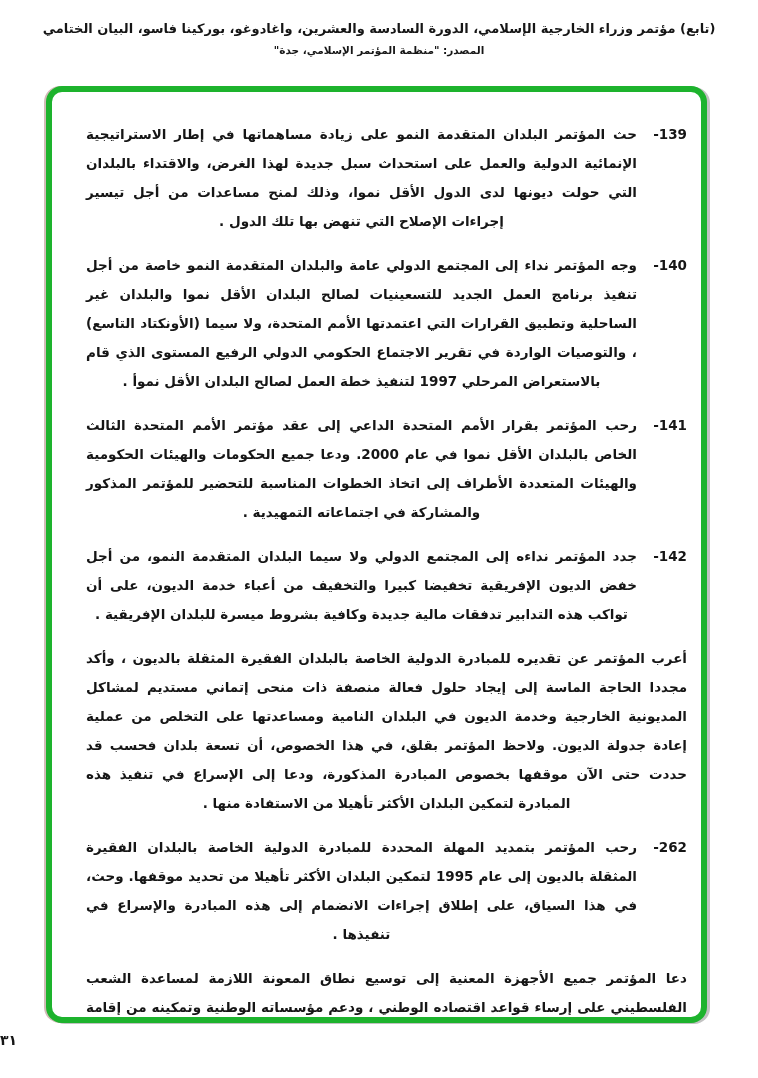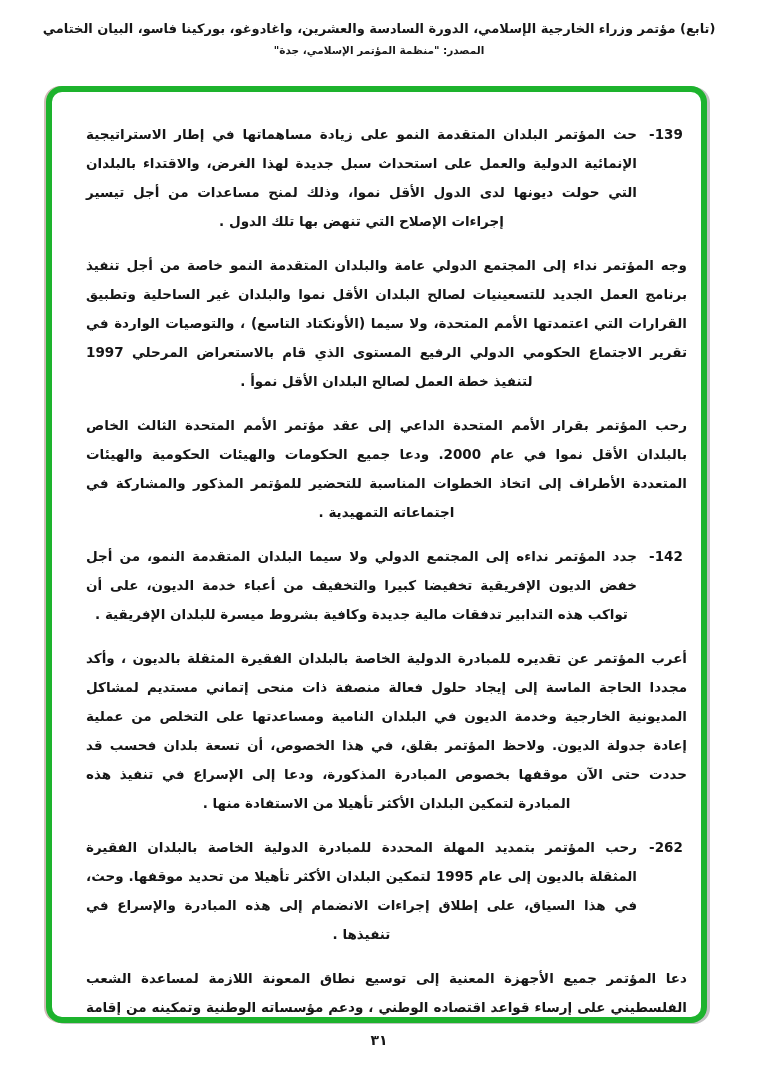--- a/index.html
+++ b/index.html
@@ -60,33 +60,33 @@
     display: flex;
     gap: 8px;
     margin-bottom: 15px;
     font-size: 13.5px;
     font-weight: bold;
     line-height: 29px;
   }
   .para-num {
     flex: 0 0 42px;
     white-space: nowrap;
-    text-align: center;
+    text-align: right;
   }
   .para-body {
     flex: 1;
     text-align: justify;
     text-align-last: center;
   }
   .footer-page {
     position: absolute;
     top: 1032px;
     left: 0;
     right: 0;
-    text-align: center;
+    text-align: left;
     font-size: 14px;
     font-weight: bold;
     letter-spacing: 2px;
   }
 </style>
 </head>
 <body>
 
 <div class="page">
 
@@ -97,24 +97,26 @@
 
   <div class="frame">
     <div class="content">
 
       <div class="para">
         <span class="para-num">139-</span>
         <span class="para-body">حث المؤتمر البلدان المتقدمة النمو على زيادة مساهماتها في إطار الاستراتيجية الإنمائية الدولية والعمل على استحداث سبل جديدة لهذا الغرض، والاقتداء بالبلدان التي حولت ديونها لدى الدول الأقل نموا، وذلك لمنح مساعدات من أجل تيسير إجراءات الإصلاح التي تنهض بها تلك الدول .</span>
       </div>
 
       <div class="para">
+        <span class="para-num">140-</span>
         <span class="para-body">وجه المؤتمر نداء إلى المجتمع الدولي عامة والبلدان المتقدمة النمو خاصة من أجل تنفيذ برنامج العمل الجديد للتسعينيات لصالح البلدان الأقل نموا والبلدان غير الساحلية وتطبيق القرارات التي اعتمدتها الأمم المتحدة، ولا سيما (الأونكتاد التاسع) ، والتوصيات الواردة في تقرير الاجتماع الحكومي الدولي الرفيع المستوى الذي قام بالاستعراض المرحلي 1997 لتنفيذ خطة العمل لصالح البلدان الأقل نموأ .</span>
       </div>
 
       <div class="para">
+        <span class="para-num">141-</span>
         <span class="para-body">رحب المؤتمر بقرار الأمم المتحدة الداعي إلى عقد مؤتمر الأمم المتحدة الثالث الخاص بالبلدان الأقل نموا في عام 2000. ودعا جميع الحكومات والهيئات الحكومية والهيئات المتعددة الأطراف إلى اتخاذ الخطوات المناسبة للتحضير للمؤتمر المذكور والمشاركة في اجتماعاته التمهيدية .</span>
       </div>
 
       <div class="para">
         <span class="para-num">142-</span>
         <span class="para-body">جدد المؤتمر نداءه إلى المجتمع الدولي ولا سيما البلدان المتقدمة النمو، من أجل خفض الديون الإفريقية تخفيضا كبيرا والتخفيف من أعباء خدمة الديون، على أن تواكب هذه التدابير تدفقات مالية جديدة وكافية بشروط ميسرة للبلدان الإفريقية .</span>
       </div>
 
       <div class="para">
         <span class="para-body">أعرب المؤتمر عن تقديره للمبادرة الدولية الخاصة بالبلدان الفقيرة المثقلة بالديون ، وأكد مجددا الحاجة الماسة إلى إيجاد حلول فعالة منصفة ذات منحى إتماني مستديم لمشاكل المديونية الخارجية وخدمة الديون في البلدان النامية ومساعدتها على التخلص من عملية إعادة جدولة الديون. ولاحظ المؤتمر بقلق، في هذا الخصوص، أن تسعة بلدان فحسب قد حددت حتى الآن موقفها بخصوص المبادرة المذكورة، ودعا إلى الإسراع في تنفيذ هذه المبادرة لتمكين البلدان الأكثر تأهيلا من الاستفادة منها .</span>

